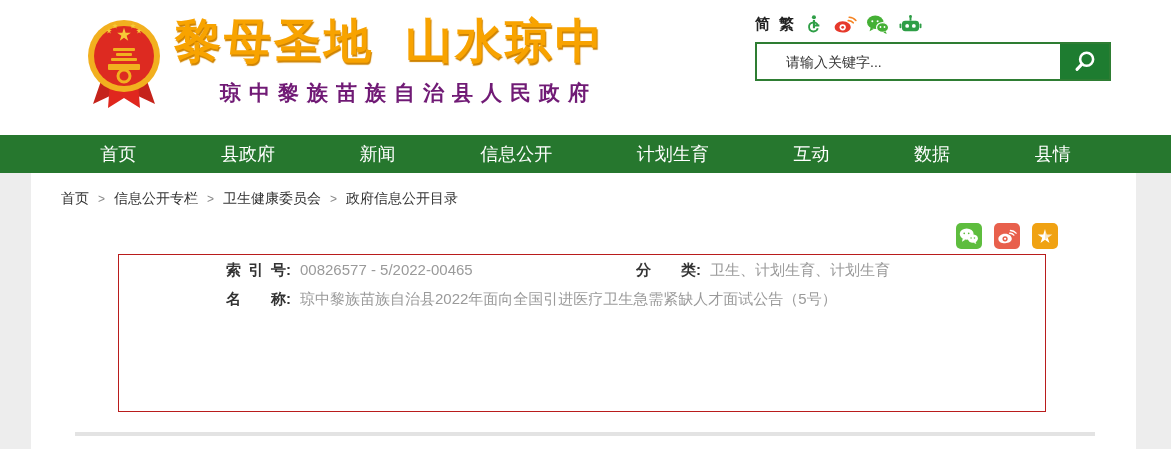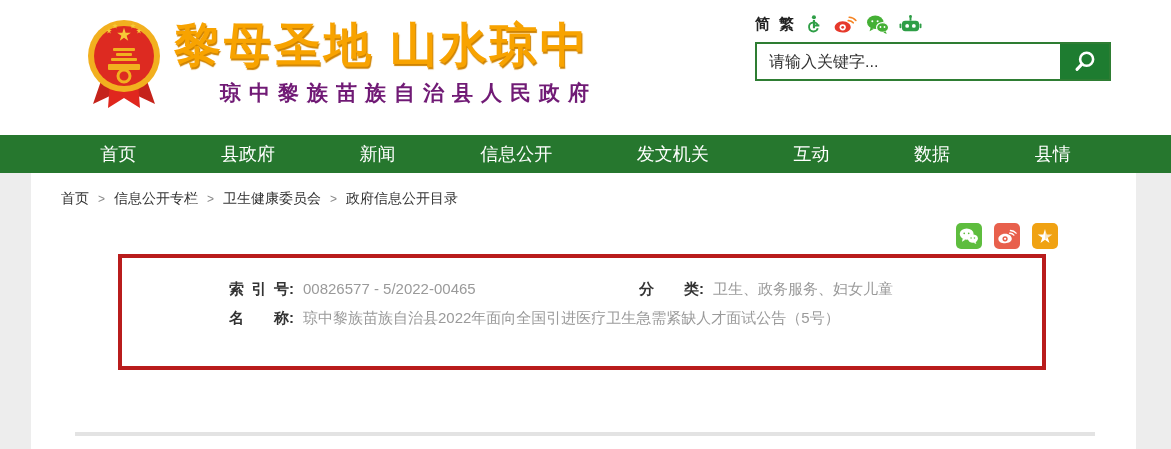--- a/index.html
+++ b/index.html
@@ -3,31 +3,31 @@
 <meta charset="utf-8">
 <style>
   *{margin:0;padding:0;box-sizing:border-box}
   html,body{width:1171px;height:449px;overflow:hidden}
   body{font-family:"Liberation Sans","DejaVu Sans",sans-serif;background:#fff;position:relative}
 
   
   .header{position:relative;height:135px;background:#fff}
   .logo{position:absolute;left:86px;top:18px;display:flex;align-items:flex-start;cursor:pointer}
   .titles{margin-left:12px}
-  .slogan{font-family:Liberation Sans, sans-serif;font-weight:bold;
+  .slogan{font-family:Liberation Mono, monospace;font-weight:bold;
           font-size:47px;line-height:1.15;color:#f8a300;letter-spacing:3px;
           text-shadow:1px 2px 1px #cf8300}
   .site-name{font-size:21px;font-weight:bold;color:#701a75;letter-spacing:8px;
              margin-top:7px;margin-left:46px;white-space:nowrap}
   .topbar{position:absolute;left:755px;top:12px;height:24px;display:flex;align-items:center;gap:9px}
   .lang{font-size:15px;font-weight:bold;color:#222;cursor:pointer}
   .util-icon{display:inline-flex;align-items:center;cursor:pointer}
   .search{position:absolute;left:755px;top:42px;width:356px;height:39px;display:flex;
           border:2px solid #2e7d33;background:#fff}
-  .search input{flex:1;border:0;outline:none;padding:0 12px;font-size:16px;color:#737373;min-width:0}
+  .search input{flex:1;border:0;outline:none;padding:0 29px;font-size:14px;color:#737373;min-width:0}
   .search input::placeholder{color:#333;opacity:1}
   .search-btn{width:49px;background:#1e7c30;border:0;display:flex;align-items:center;
               justify-content:center;cursor:pointer}
 
   
   .nav{height:38px;background:#26772e;display:flex;align-items:center;
        justify-content:space-around;padding:0 58px}
   .nav-item{color:#fff;font-size:18px;line-height:38px;cursor:pointer;white-space:nowrap}
 
   
@@ -38,22 +38,22 @@
   .crumb{cursor:pointer;white-space:nowrap}
   .crumb-sep{color:#888;font-size:12px}
 
   .share-row{position:absolute;top:50px;right:78px;display:flex;gap:12px}
   .share-btn{width:26px;height:26px;border-radius:5px;display:flex;align-items:center;
              justify-content:center;cursor:pointer}
   .share-wechat{background:#5ebd3e}
   .share-weibo{background:#e8604c}
   .share-star{background:#f0a213}
 
-  .info-box{position:absolute;left:87px;top:81px;width:928px;height:116px;
-            border:4px solid #b91c1c;background:#fff;padding:16px 20px 0 107px;font-size:15px}
+  .info-box{position:absolute;left:87px;top:81px;width:928px;height:158px;
+            border:1px solid #b91c1c;background:#fff;padding:0 20px 0 107px;font-size:15px}
   .row{display:grid;grid-template-columns:410px 1fr;height:29px;line-height:29px}
   .row.single{grid-template-columns:1fr}
   .cell{white-space:nowrap;overflow:hidden}
   .cell.shift{margin-left:-57px}
   .flabel{display:inline-block;width:60px;text-align:justify;text-align-last:justify;
           font-weight:bold;color:#333}
   .fcolon{font-weight:bold;color:#333;margin-right:9px}
   .fvalue{color:#9a9a9a}
 
   .divider{position:absolute;left:44px;top:259px;width:1020px;height:4px;background:#e3e3e3}
@@ -142,21 +142,21 @@
       </svg>
     </button>
   </div>
 </div>
 
 <div class="nav">
   <span class="nav-item">首页</span>
   <span class="nav-item">县政府</span>
   <span class="nav-item">新闻</span>
   <span class="nav-item">信息公开</span>
-  <span class="nav-item">发文机关</span>
+  <span class="nav-item">计划生育</span>
   <span class="nav-item">互动</span>
   <span class="nav-item">数据</span>
   <span class="nav-item">县情</span>
 </div>
 
 <div class="content">
   <div class="container">
 
     <div class="breadcrumb">
       <span class="crumb">首页</span>
@@ -197,21 +197,21 @@
         </svg>
       </span>
     </div>
 
     <div class="info-box">
       <div class="row">
         <div class="cell">
           <span class="flabel">索引号</span><span class="fcolon">:</span><span class="fvalue">00826577 - 5/2022-00465</span>
         </div>
         <div class="cell">
-          <span class="flabel">分类</span><span class="fcolon">:</span><span class="fvalue">卫生、政务服务、妇女儿童</span>
+          <span class="flabel">分类</span><span class="fcolon">:</span><span class="fvalue">卫生、计划生育、计划生育</span>
         </div>
       </div>
       <div class="row single">
         <div class="cell">
           <span class="flabel">名称</span><span class="fcolon">:</span><span class="fvalue">琼中黎族苗族自治县2022年面向全国引进医疗卫生急需紧缺人才面试公告（5号）</span>
         </div>
       </div>
     </div>
 
     <div class="divider"></div>

